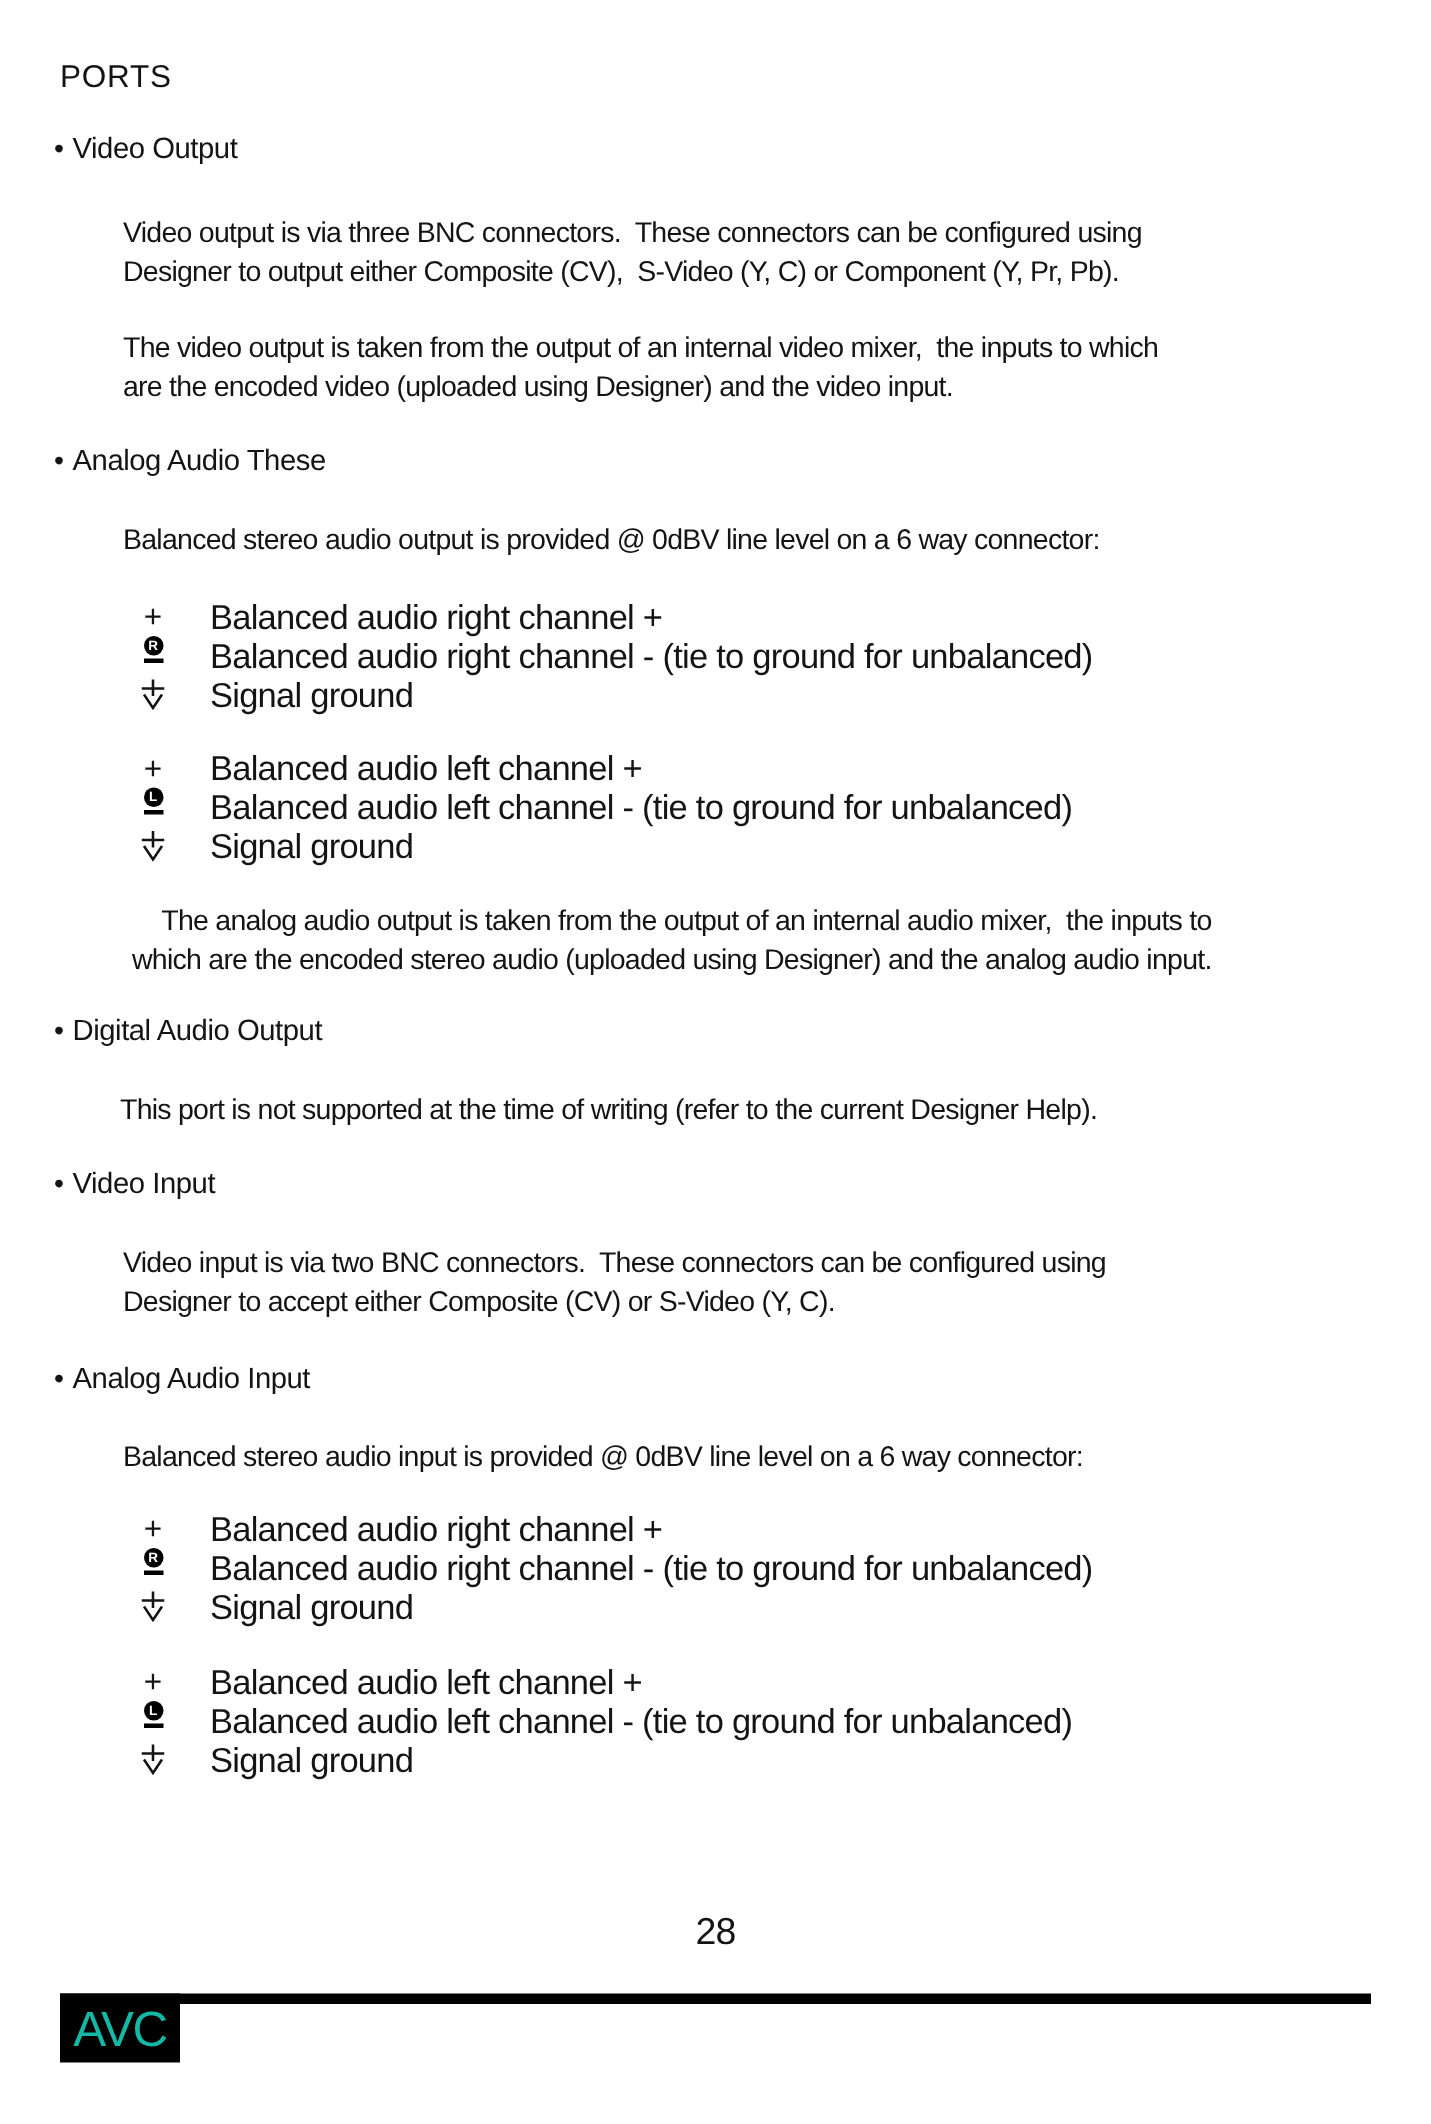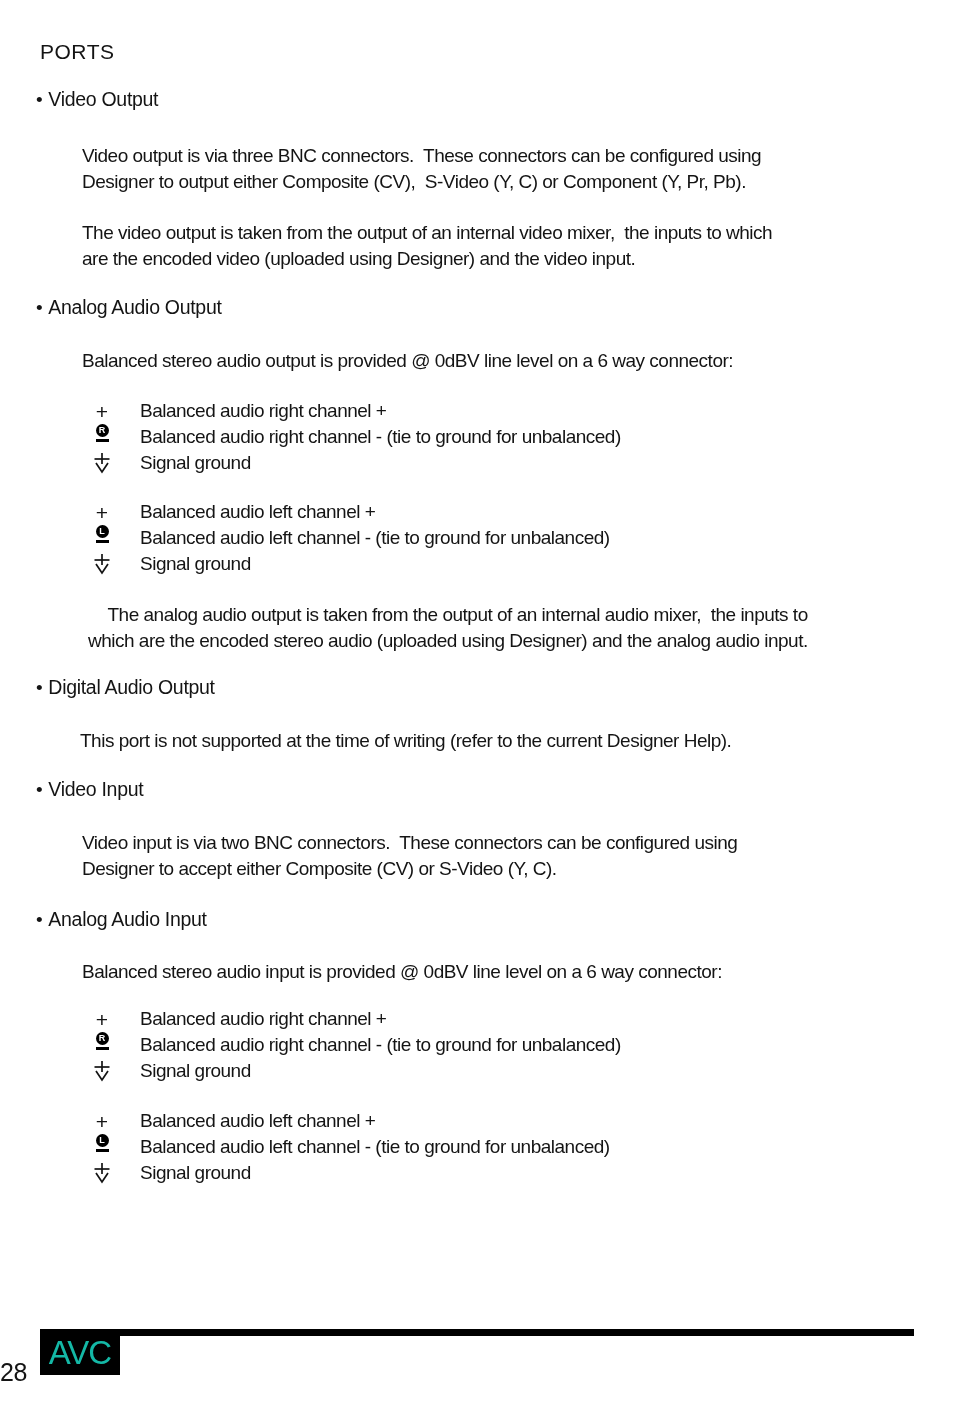--- a/index.html
+++ b/index.html
@@ -40,52 +40,52 @@
     display:flex;flex-direction:column;align-items:center;
     transform:translateY(-4px);
   }
   .circle-letter{
     width:13px;height:13px;border-radius:50%;
     background:#000;color:#fff;
     font-size:9px;font-weight:bold;line-height:13px;text-align:center;
     letter-spacing:0;
   }
   .minus-bar{width:13px;height:3px;background:#000;margin-top:2px;}
-  .pin-label{margin-left:26px;font-size:19px;letter-spacing:-0.5px;white-space:nowrap;}
+  .pin-label{margin-left:26px;font-size:23px;letter-spacing:-0.5px;white-space:nowrap;}
   .ground-svg{display:block;}
   .footer-rule{left:40px;top:1329px;width:874px;height:7px;background:#000;}
   .logo-box{
     left:40px;top:1329px;width:80px;height:46px;background:#000;
     display:flex;align-items:center;justify-content:center;
   }
   .logo-text{color:#14b8a6;font-size:33px;letter-spacing:-1px;line-height:1;}
   .page-number{
-    left:0;top:1358px;width:954px;
-    font-size:25px;letter-spacing:-0.5px;
+    left:0;top:1274px;width:954px;
+    text-align:center;font-size:25px;letter-spacing:-0.5px;
   }
 </style>
 </head>
 <body>
 
 <div class="page">
 
   <div class="abs title">PORTS</div>
 
   <div class="abs heading" style="top:88px">
     <span class="bullet">•</span>
     <span>Video Output</span>
   </div>
   <div class="abs para" style="top:143px">Video output is via three BNC connectors.  These connectors can be configured using
 Designer to output either Composite (CV),  S-Video (Y, C) or Component (Y, Pr, Pb).</div>
   <div class="abs para" style="top:220px">The video output is taken from the output of an internal video mixer,  the inputs to which
 are the encoded video (uploaded using Designer) and the video input.</div>
 
   <div class="abs heading" style="top:296px">
     <span class="bullet">•</span>
-    <span>Analog Audio Output</span>
+    <span>Analog Audio These</span>
   </div>
   <div class="abs para" style="top:348px">Balanced stereo audio output is provided @ 0dBV line level on a 6 way connector:</div>
 
   <div class="abs pin-group" style="top:398px">
     <div class="pin-row">
       <span class="pin-sym plus-glyph">+</span>
       <span class="pin-label">Balanced audio right channel +</span>
     </div>
     <div class="pin-row">
       <span class="pin-sym">

